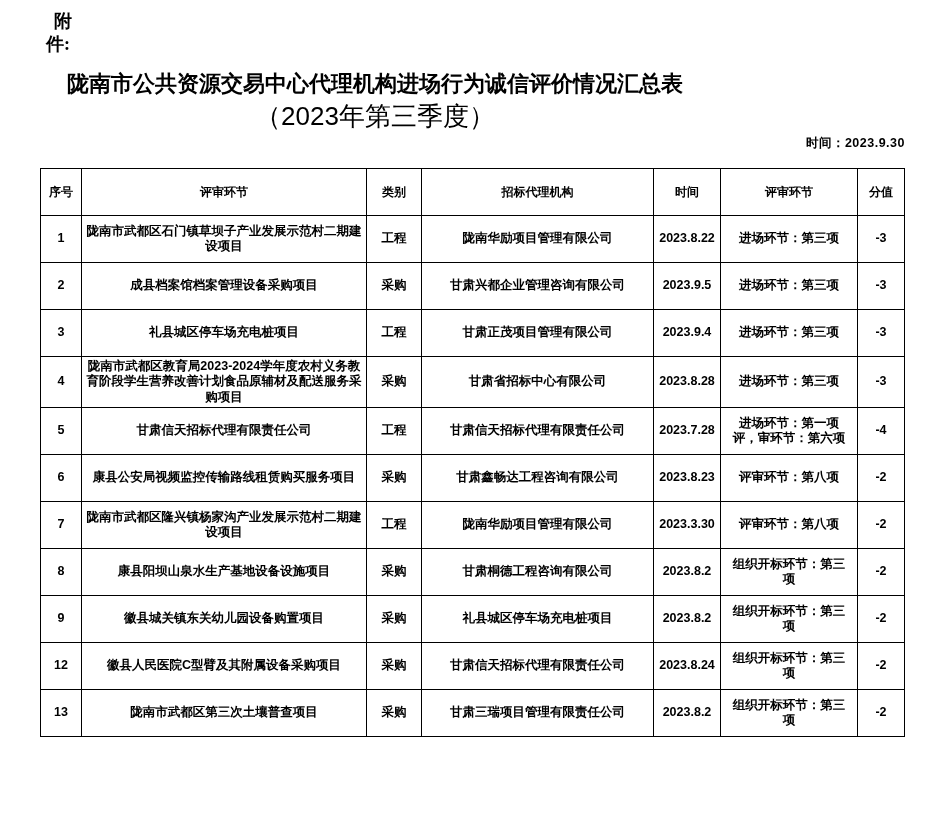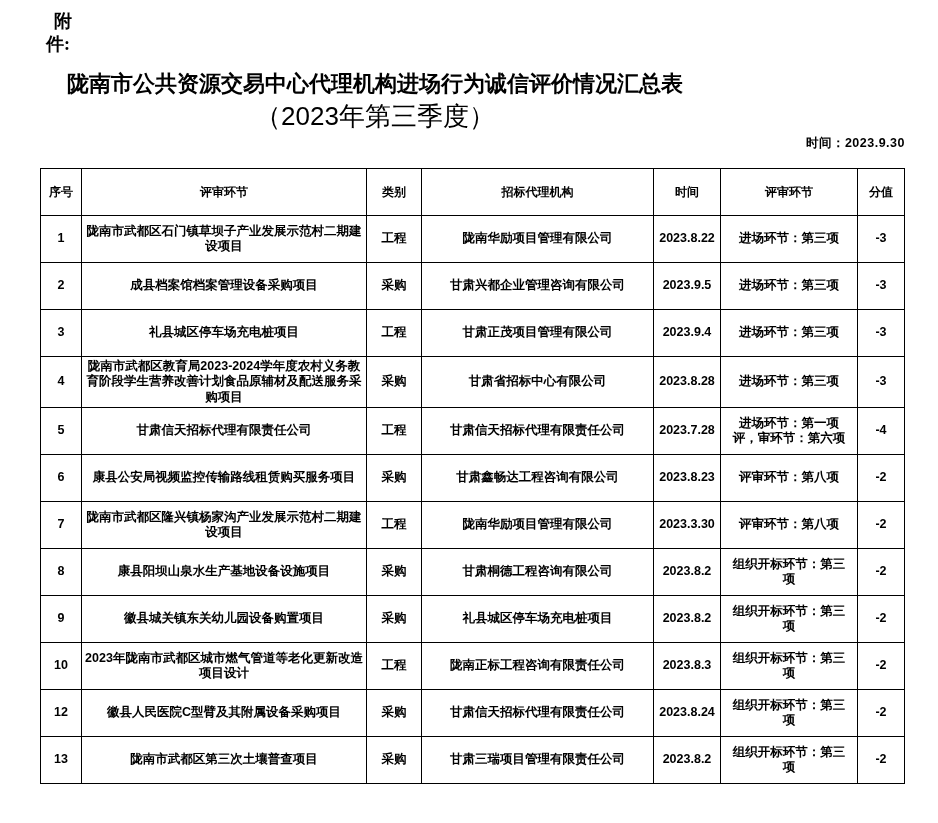--- a/index.html
+++ b/index.html
@@ -160,30 +160,20 @@
         <td class="col-no">9</td>
         <td class="col-project">徽县城关镇东关幼儿园设备购置项目</td>
         <td class="col-category">采购</td>
         <td class="col-agency">礼县城区停车场充电桩项目</td>
         <td class="col-date">2023.8.2</td>
         <td class="col-deduction">组织开标环节：第三
 项</td>
         <td class="col-score">-2</td>
       </tr>
       <tr>
-        <td class="col-no">10</td>
-        <td class="col-project">2023年陇南市武都区城市燃气管道等老化更新改造项目设计</td>
-        <td class="col-category">工程</td>
-        <td class="col-agency">陇南正标工程咨询有限责任公司</td>
-        <td class="col-date">2023.8.3</td>
-        <td class="col-deduction">组织开标环节：第三
-项</td>
-        <td class="col-score">-2</td>
-      </tr>
-      <tr>
         <td class="col-no">12</td>
         <td class="col-project">徽县人民医院C型臂及其附属设备采购项目</td>
         <td class="col-category">采购</td>
         <td class="col-agency">甘肃信天招标代理有限责任公司</td>
         <td class="col-date">2023.8.24</td>
         <td class="col-deduction">组织开标环节：第三
 项</td>
         <td class="col-score">-2</td>
       </tr>
       <tr>

